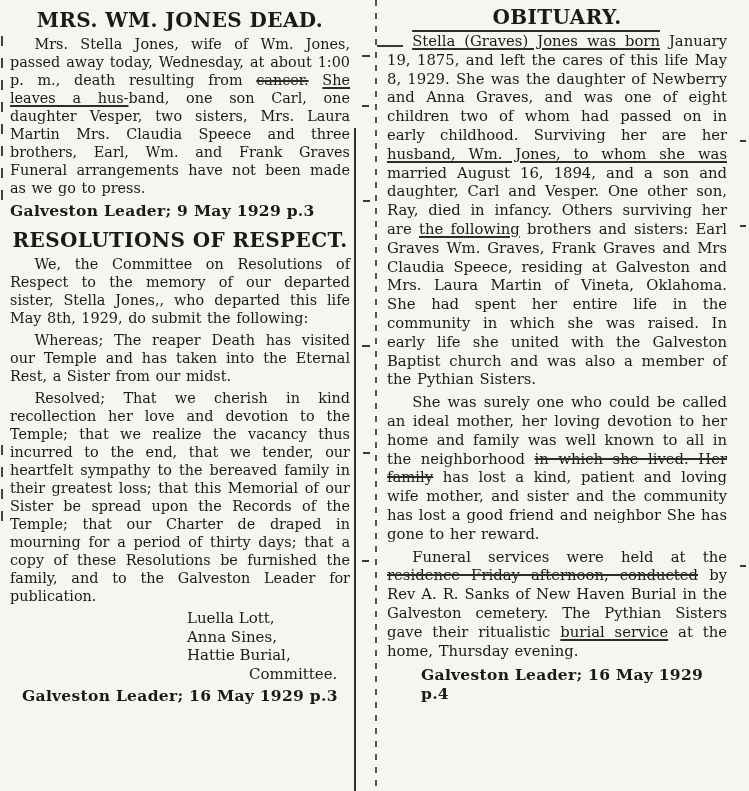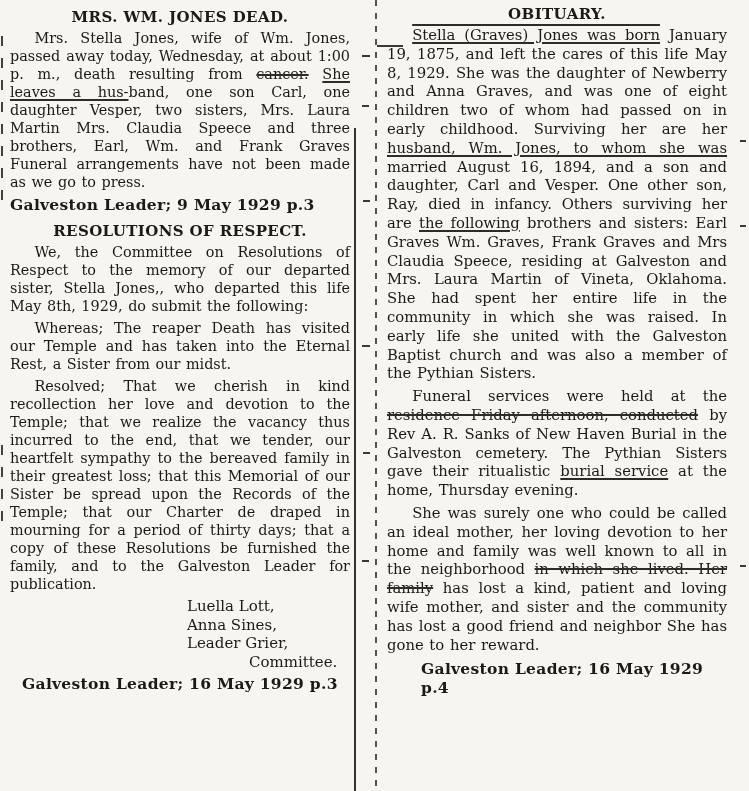--- a/index.html
+++ b/index.html
@@ -9,21 +9,21 @@
     font-family:"DejaVu Serif", "Liberation Serif", serif;
     color:#1c1a17;
   }
   .page { position:relative; width:749px; height:791px; overflow:hidden; }
 
   .col { position:absolute; top:0; box-sizing:border-box; }
   .col-left  { left:0;   width:356px; padding:6px 6px 0 10px; }
   .col-right { left:377px; width:372px; padding:3px 22px 0 10px; }
 
   .headline {
-    font-size:15px; font-weight:bold; text-align:center;
+    font-size:20px; font-weight:bold; text-align:center;
     margin:2px 0 3px 0; letter-spacing:0.4px;
   }
   .headline.second { margin-top:8px; }
 
   p.body {
     margin:0 0 4px 0; text-align:justify; text-indent:1.7em;
     word-spacing:1px;
   }
   .col-left  p.body { font-size:14.4px; line-height:18px; }
   .col-right p.body { font-size:14.8px; line-height:18.8px; }
@@ -71,34 +71,34 @@
 
     <div>
       <h2 class="headline second">RESOLUTIONS OF RESPECT.</h2>
       <p class="body"><span>We, the Committee on Resolutions of Respect to the memory of our departed sister, Stella Jones,, who departed this life May 8th, 1929, do submit the following:</span></p>
       <p class="body"><span>Whereas; The reaper Death has visited our Temple and has taken into the Eternal Rest, a Sister from our midst.</span></p>
       <p class="body"><span>Resolved; That we cherish in kind recollection her love and devotion to the Temple; that we realize the vacancy thus incurred to the end, that we tender, our heartfelt sympathy to the bereaved family in their greatest loss; that this Memorial of our Sister be spread upon the Records of the Temple; that our Charter de draped in mourning for a period of thirty days; that a copy of these Resolutions be furnished the family, and to the Galveston Leader for publication.</span></p>
 
       <div class="sigs">
         <div>Luella Lott,</div>
         <div>Anna Sines,</div>
-        <div>Leader Grier,</div>
+        <div>Hattie Burial,</div>
         <div class="sig-committee">Committee.</div>
       </div>
 
       <div class="citation cit-indent">Galveston Leader; 16 May 1929 p.3</div>
     </div>
   </div>
 
   <div class="col col-right">
     <div>
       <h2 class="headline">OBITUARY.</h2>
       <p class="body"><span class="uo">Stella (Graves) Jones was born</span><span> January 19, 1875, and left the cares of this life May 8, 1929.  She was the daughter of Newberry and Anna Graves, and was one of eight children two of whom had passed on in early childhood.  Surviving her are her </span><span class="u">husband, Wm. Jones, to whom she was</span><span> married August 16, 1894, and a son and daughter, Carl and Vesper.  One other son, Ray, died in infancy. Others surviving her are </span><span class="u">the following</span><span> brothers and sisters:  Earl Graves Wm. Graves, Frank Graves and Mrs Claudia Speece, residing at Galveston and Mrs. Laura Martin of Vineta, Oklahoma.  She had spent her entire life in the community in which she was raised.  In early life she united with the Galveston Baptist church and was also a member of the Pythian Sisters.</span></p>
+      <p class="body"><span>She was surely one who could be called an ideal mother, her loving devotion to her home and family was well known to all in the neighborhood </span><span class="s">in which she lived.  Her family</span><span> has lost a kind, patient and loving wife mother, and sister and the community has lost a good friend and neighbor She has gone to her reward.</span></p>
       <p class="body"><span>Funeral services were held at the </span><span class="s">residence Friday afternoon, conducted</span><span> by Rev A. R. Sanks of New Haven Burial in the Galveston cemetery. The Pythian Sisters gave their ritualistic </span><span class="u">burial service</span><span> at the home, Thursday evening.</span></p>
-      <p class="body"><span>She was surely one who could be called an ideal mother, her loving devotion to her home and family was well known to all in the neighborhood </span><span class="s">in which she lived.  Her family</span><span> has lost a kind, patient and loving wife mother, and sister and the community has lost a good friend and neighbor She has gone to her reward.</span></p>
       <div class="citation cit-right">Galveston Leader; 16 May 1929 p.4</div>
     </div>
   </div>
 
   <div class="vline-solid"></div>
   <div class="vline-dotted"></div>
   <div class="edge-dash e1"></div>
   <div class="edge-dash e2"></div>
   <div class="gutter-mark" style="left:362px; top:55px;  width:8px;"></div>
   <div class="gutter-mark" style="left:362px; top:105px; width:7px;"></div>

